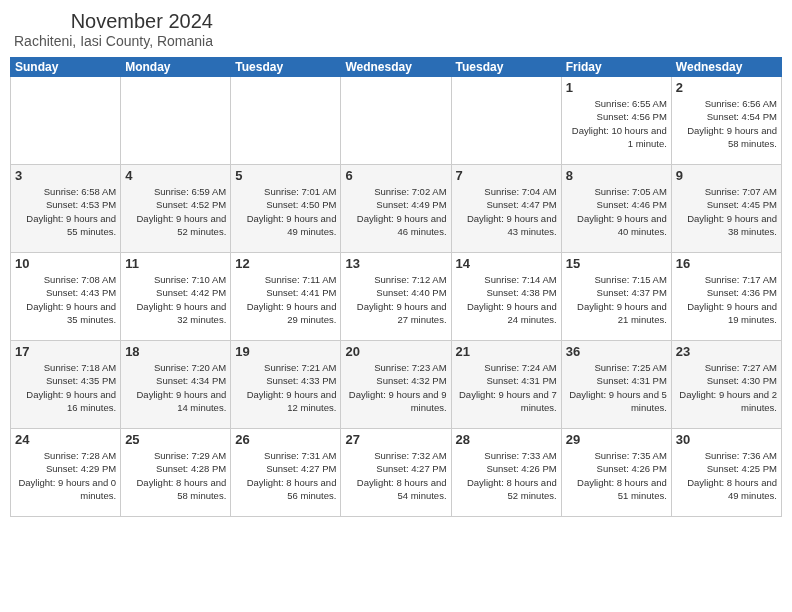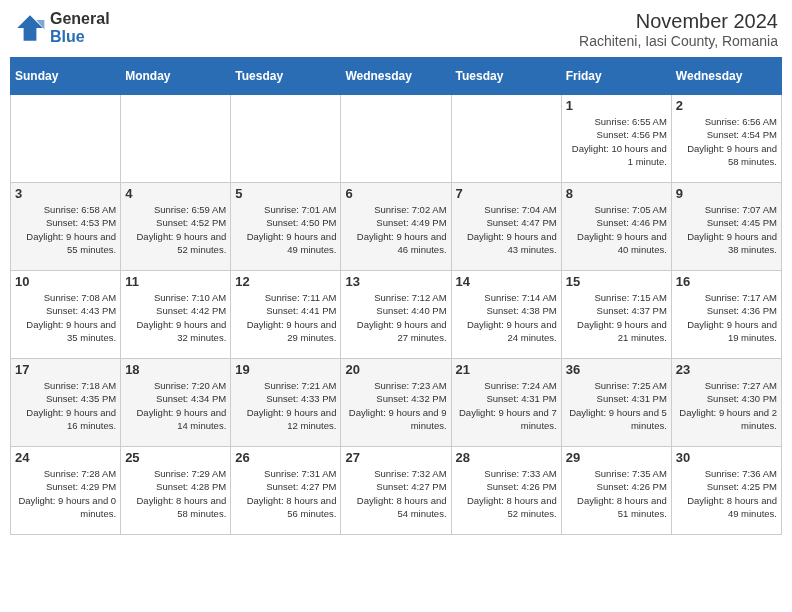--- a/index.html
+++ b/index.html
@@ -56,21 +56,21 @@
     table {
       width: 100%;
       border-collapse: collapse;
       table-layout: fixed;
     }
     thead tr th {
       background: #2a6db5;
       color: #fff;
       font-size: 12px;
       font-weight: bold;
-      padding: 11px 4px;
+      padding: 2px 4px;
       text-align: left;
       border: 1px solid #2a6db5;
     }
     tbody tr td {
       border: 1px solid #ccc;
       vertical-align: top;
       padding: 3px 4px;
       font-size: 10px;
       color: #333;
       height: 88px;
@@ -90,30 +90,20 @@
       font-size: 9.5px;
       line-height: 1.4;
       color: #333;
       text-align: right;
     }
   </style>
 </head>
 <body>
 
 <div class="header">
-  <div class="logo">
-    <svg class="logo-icon" viewBox="0 0 40 40">
-      <polygon points="20,4 36,20 28,20 28,36 12,36 12,20 4,20" fill="#2a6db5"></polygon>
-      <polygon points="28,10 38,10 38,22" fill="#2a6db5" opacity="0.6"></polygon>
-    </svg>
-    <div class="logo-text">
-      <span class="logo-general">General</span>
-      <span class="logo-blue">Blue</span>
-    </div>
-  </div>
   <div class="title-block">
     <div class="main-title">November 2024</div>
     <div class="subtitle">Rachiteni, Iasi County, Romania</div>
   </div>
 </div>
 
 <table>
   <thead>
     <tr>
     <th>Sunday</th>

